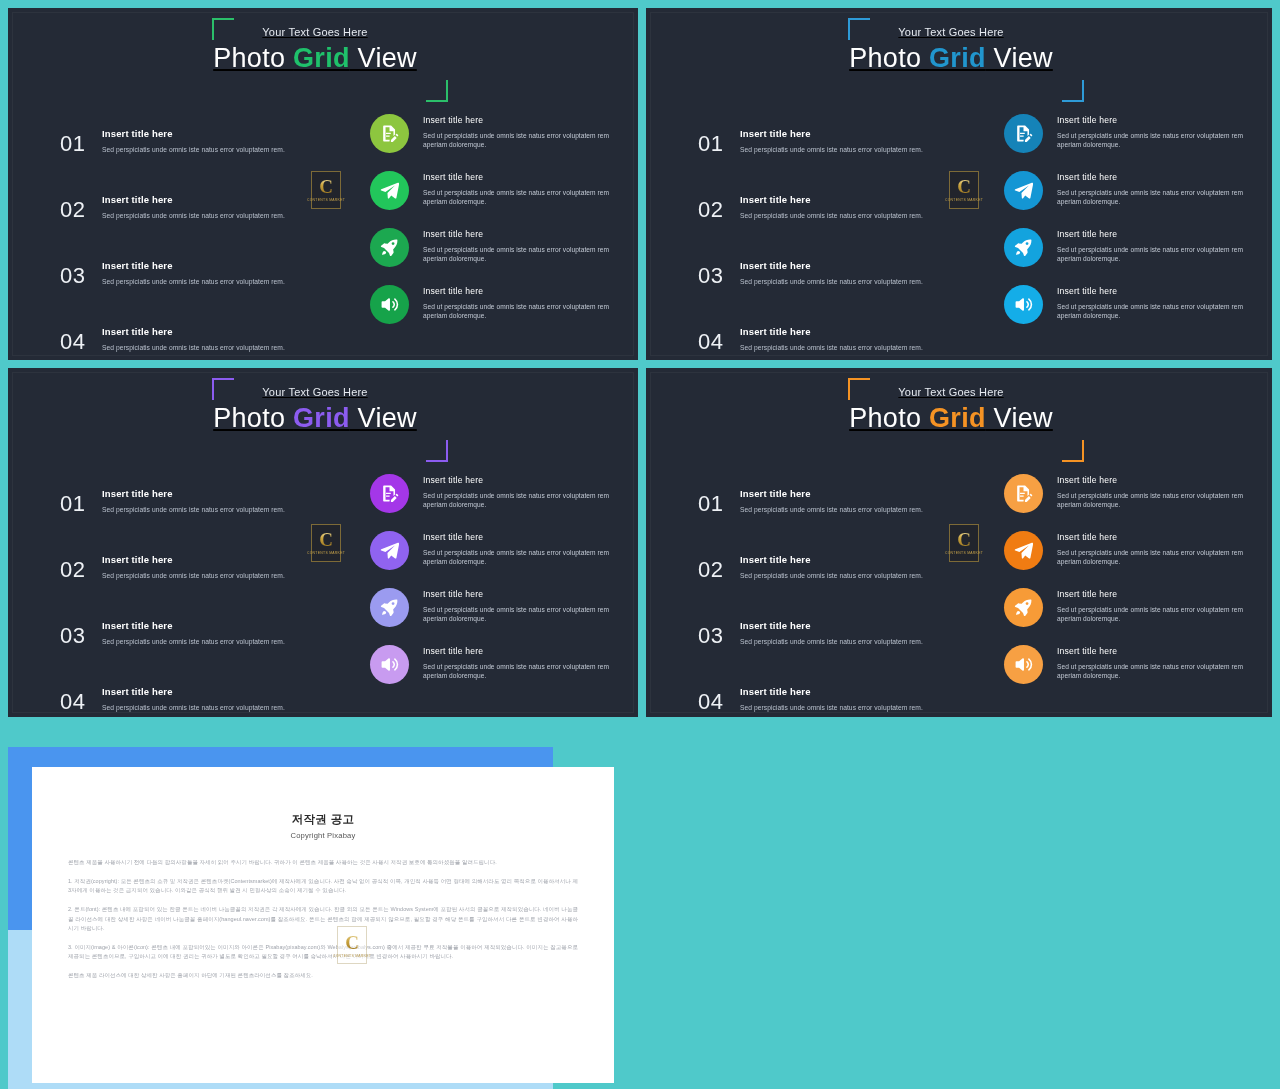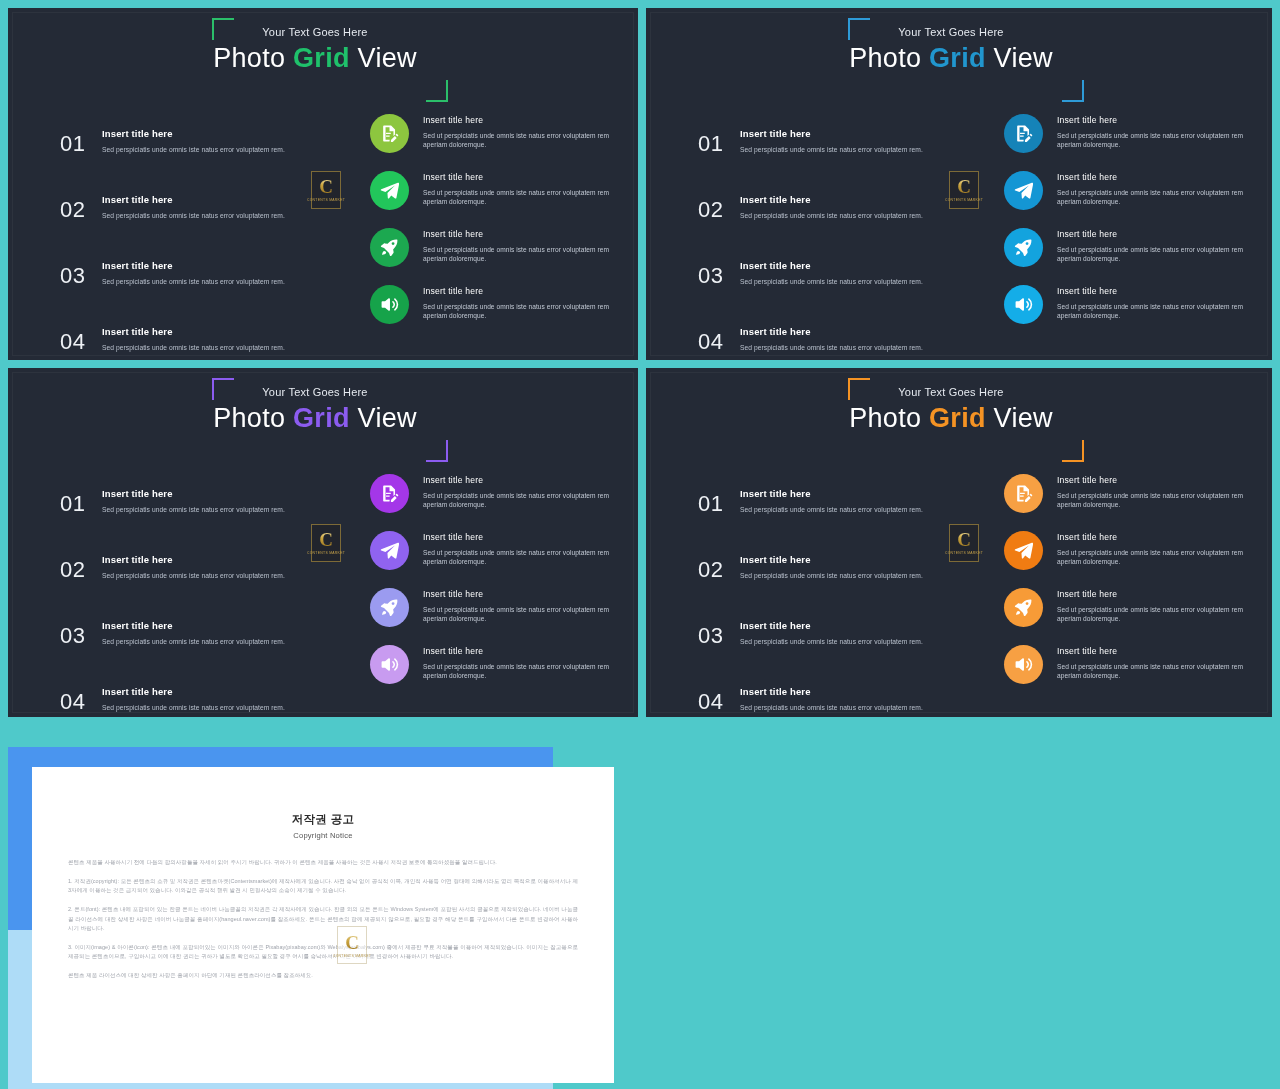--- a/index.html
+++ b/index.html
@@ -21,21 +21,21 @@
   .panel.p2 { left:646px; top:8px;   width:626px; height:352px; }
   .panel.p3 { left:8px;   top:368px; width:630px; height:349px; }
   .panel.p4 { left:646px; top:368px; width:626px; height:349px; }
 
   .panel-inner {
     position:absolute; inset:4px;
     border:1px solid rgba(255,255,255,.045);
   }
 
   
-  .header { position:absolute; left:0; right:16px; top:18px; text-align:center; }
+  .header { position:absolute; left:0; right:16px; top:18px; text-align:center;text-decoration:underline; }
   .eyebrow {
     font-size:11px; color:#e6eaf0; letter-spacing:.2px;
     font-weight:400;
   }
   .bigtitle {
     margin-top:5px;
     font-size:27px; color:#ffffff; font-weight:400;
     letter-spacing:.3px; line-height:1.12;
   }
   .bigtitle .accent { font-weight:700; }
@@ -529,21 +529,21 @@
       <div class="wmc">C</div>
       <div class="wmt">CONTENTS&nbsp;MARKET</div>
     </div>
   </div>
 
   <div class="docframe">
     <div class="bandtop" style="background: rgb(74, 149, 239);"></div>
     <div class="bandbot" style="background: rgb(174, 220, 247);"></div>
     <div class="docpage">
       <div class="doc-title">저작권 공고</div>
-      <div class="doc-sub">Copyright Notice</div>
+      <div class="doc-sub">Copyright Pixabay</div>
       <div class="doc-body" id="doc-body">
           <div class="doc-p">콘텐츠 제품을 사용하시기 전에 다음의 합의사항들을 자세히 읽어 주시기 바랍니다. 귀하가 이 콘텐츠 제품을 사용하는 것은 사용시 저작권 보호에 동의하셨음을 알려드립니다.</div>
           <div class="doc-p">1. 저작권(copyright): 모든 콘텐츠의 소유 및 저작권은 콘텐츠마켓(Contentsmarket)에 제작사에게 있습니다. 사전 승낙 없이 공식적 이목, 개인적 사용등 어떤 형태에 의해서라도 영리 목적으로 이용하셔서나 제3자에게 이용하는 것은 금지되어 있습니다. 이와같은 공식적 행위 발견 시 민형사상의 소송이 제기될 수 있습니다.</div>
           <div class="doc-p">2. 폰트(font): 콘텐츠 내에 포함되어 있는 한글 폰트는 네이버 나눔글꼴의 저작권은 각 제작사에게 있습니다. 한글 외의 모든 폰트는 Windows System에 포함된 사서의 글꼴으로 제작되었습니다. 네이버 나눔글꼴 라이선스에 대한 상세한 사항은 네이버 나눔글꼴 홈페이지(hangeul.naver.com)를 참조하세요. 폰트는 콘텐츠의 함께 제공되지 않으므로, 필요할 경우 해당 폰트를 구입하셔서 다른 폰트로 변경하여 사용하시기 바랍니다.</div>
           <div class="doc-p">3. 이미지(image) &amp; 아이콘(icon): 콘텐츠 내에 포함되어있는 이미지와 아이콘은 Pixabay(pixabay.com)와 Webalys(webalys.com) 중에서 제공한 무료 저작물을 이용하여 제작되었습니다. 이미지는 참고용으로 제공되는 콘텐츠이므로, 구입하시고 이에 대한 권리는 귀하가 별도로 확인하고 필요할 경우 여시를 승낙하셔서 다른 이미지로 변경하여 사용하시기 바랍니다.</div>
           <div class="doc-p">콘텐츠 제품 라이선스에 대한 상세한 사항은 홈페이지 하단에 기재된 콘텐츠라이선스를 참조하세요.</div>
         </div>
       <div class="doc-wm">
         <div class="wmc">C</div>
         <div class="wmt">CONTENTS&nbsp;MARKET</div>

